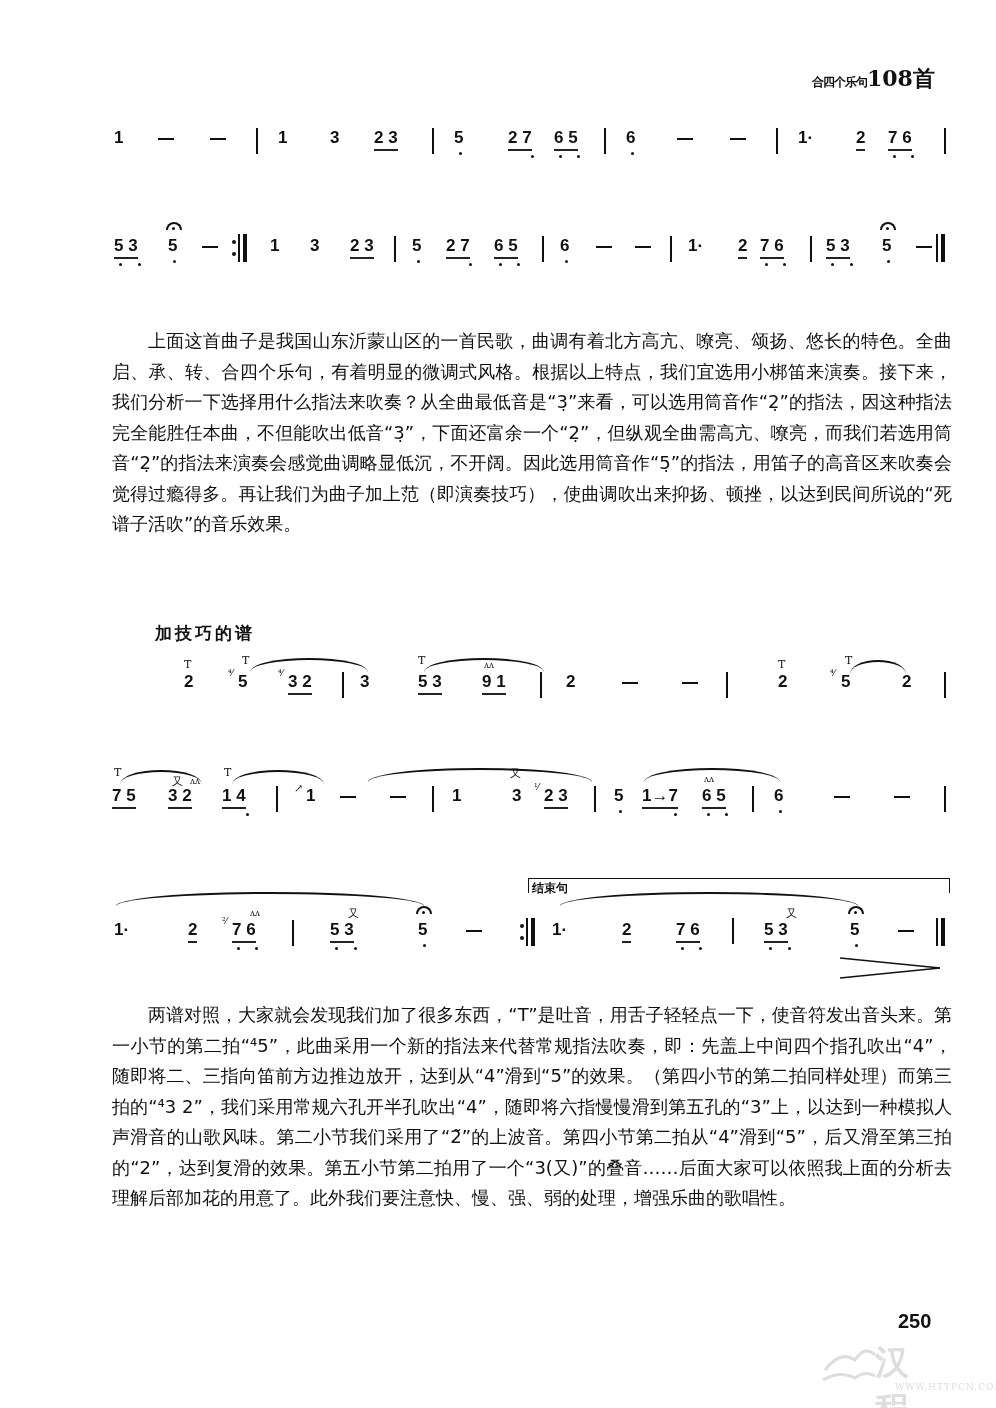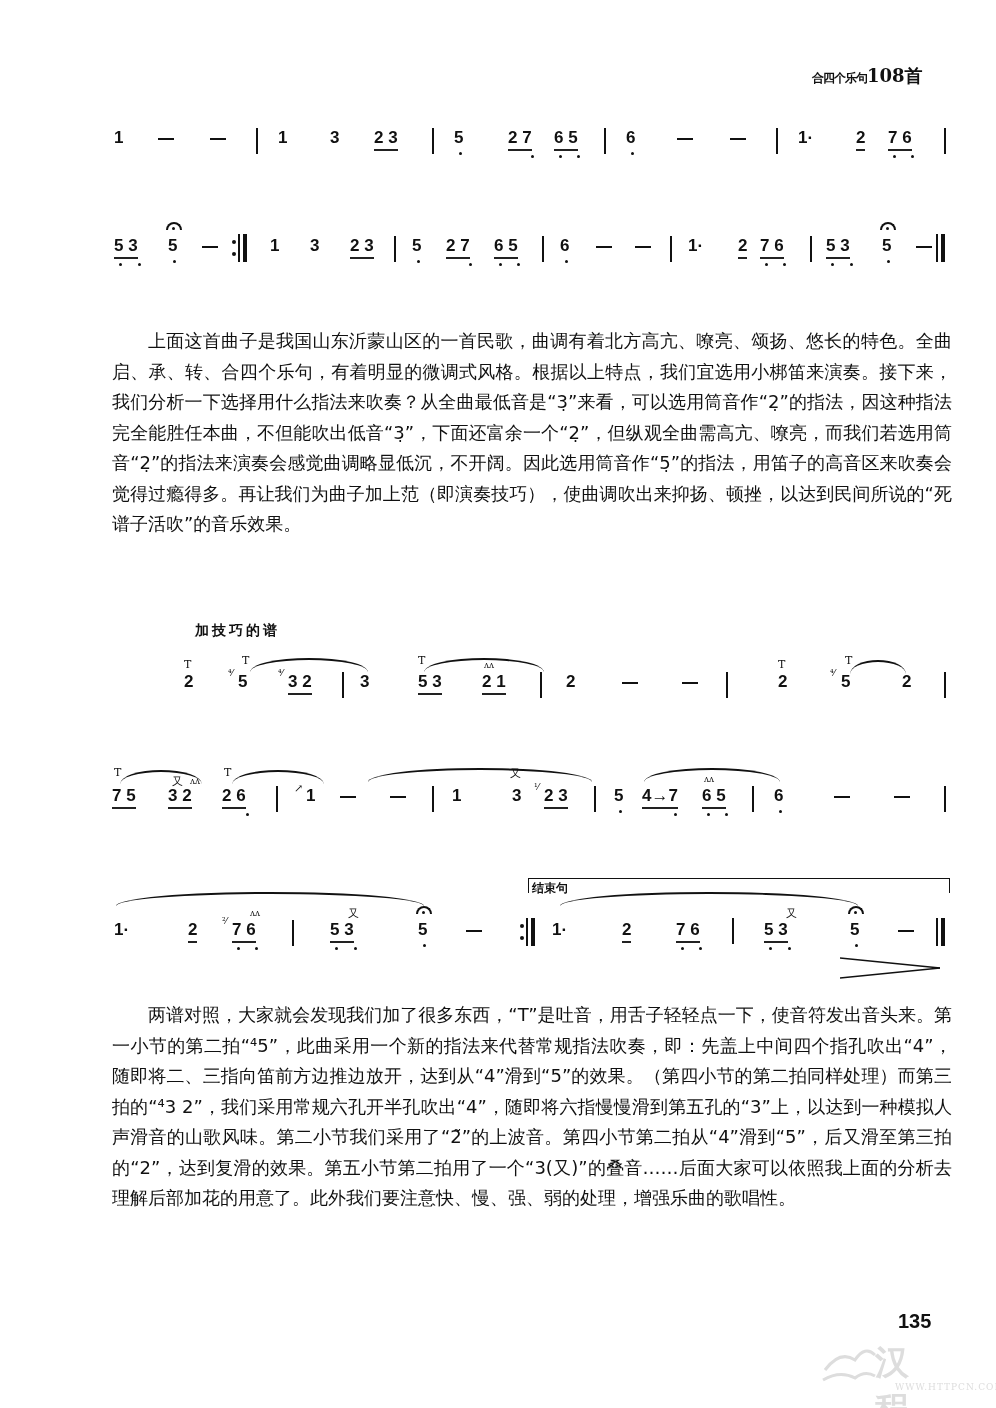--- a/index.html
+++ b/index.html
@@ -1,38 +1,38 @@
 <!DOCTYPE html>
 <html><head>
 <meta charset="utf-8">
 <style>
   html, body { margin:0; padding:0; background:#fff; }
   body { width:996px; height:1408px; position:relative; overflow:hidden; color:#111;
          font-family:"DejaVu Sans", sans-serif; }
   .header { position:absolute; left:812px; top:64px; font-weight:bold; color:#111; }
   .header .small { font-size:12px; letter-spacing:-1px; }
-  .header .big { font-family:"DejaVu Serif", serif; font-size:18px; font-weight:bold; }
+  .header .big { font-family:"DejaVu Serif", serif; font-size:22px; font-weight:bold; }
   .staff { position:absolute; left:110px; width:840px; height:60px; }
   .note { position:absolute; font-family:"Liberation Sans", sans-serif; font-weight:bold;
           font-size:17px; line-height:20px; }
   .ul { border-bottom:2px solid #222; padding-bottom:1px; }
   .dotb { position:absolute; width:3px; height:3px; background:#111; border-radius:50%; }
   .bar { position:absolute; width:2px; height:26px; background:#111; }
   .dbar { position:absolute; width:6px; height:28px; border-left:2px solid #111; }
   .dbar::after { content:""; position:absolute; left:3px; top:0; width:4px; height:28px; background:#111; }
   .rep { position:absolute; width:4px; height:4px; background:#111; border-radius:50%; }
   .dash { position:absolute; width:16px; height:2px; background:#111; }
   .mark { position:absolute; font-family:"DejaVu Serif", serif; font-size:11px; }
   .fermata { position:absolute; width:12px; height:6px; border:2px solid #111; border-bottom:none; border-radius:8px 8px 0 0; }
   .fermata::after { content:""; position:absolute; left:4px; top:3px; width:3px; height:3px; background:#111; border-radius:50%; }
   .slur { position:absolute; border-top:2px solid #111; border-radius:50% 50% 0 0 / 100% 100% 0 0; height:12px; }
   .para { position:absolute; left:112px; width:840px; font-family:"DejaVu Sans", sans-serif;
           font-size:18px; line-height:30.5px; color:#111; }
   .para p { margin:0; text-indent:2em; text-align:justify; }
-  .section-title { position:absolute; left:155px; top:622px; font-size:14px; font-weight:bold; letter-spacing:3px;margin-left:40px; }
+  .section-title { position:absolute; left:155px; top:622px; font-size:17px; font-weight:bold; letter-spacing:3px; }
   .page-number { position:absolute; left:898px; top:1310px; font-family:"Liberation Sans", sans-serif; font-weight:bold; font-size:20px; }
   .watermark { position:absolute; left:820px; top:1340px; color:#ddd; }
   .watermark .wm-cn { font-size:34px; font-weight:bold; letter-spacing:2px; position:absolute; left:55px; top:0; }
   .watermark .wm-url { font-family:"DejaVu Serif", serif; font-size:9px; position:absolute; left:75px; top:42px; letter-spacing:1px; }
   .box-label { position:absolute; font-size:12px; font-weight:bold; }
 </style>
 </head>
 <body>
 
 <div class="header">
@@ -127,21 +127,21 @@
   <span class="mark" style="left:132px;top:-18px;">T</span>
   <span class="slur" style="left:140px;top:-14px;width:118px;"></span>
   <span class="mark" style="left:168px;top:-4px;font-size:9px;">⁴⁄</span>
   <span class="note ul" style="left:178px;">3 2</span>
   <span class="bar" style="left:232px;top:0;"></span>
   <span class="note" style="left:250px;">3</span>
   <span class="mark" style="left:308px;top:-18px;">T</span>
   <span class="slur" style="left:314px;top:-14px;width:120px;"></span>
   <span class="note ul" style="left:308px;">5 3</span>
   <span class="mark" style="left:374px;top:-12px;font-size:9px;">ʌʌ</span>
-  <span class="note ul" style="left:372px;">2 1</span>
+  <span class="note ul" style="left:372px;">9 1</span>
   <span class="bar" style="left:430px;top:0;"></span>
   <span class="note" style="left:456px;">2</span>
   <span class="dash" style="left:512px;top:10px;"></span>
   <span class="dash" style="left:572px;top:10px;"></span>
   <span class="bar" style="left:616px;top:0;"></span>
   <span class="mark" style="left:668px;top:-14px;">T</span>
   <span class="note" style="left:668px;">2</span>
   <span class="mark" style="left:720px;top:-4px;font-size:9px;">⁴⁄</span>
   <span class="mark" style="left:735px;top:-18px;">T</span>
   <span class="note" style="left:731px;">5</span>
@@ -152,42 +152,42 @@
 
 <div class="staff" style="top:786px;">
   <span class="mark" style="left:4px;top:-20px;">T</span>
   <span class="slur" style="left:10px;top:-16px;width:82px;"></span>
   <span class="note ul" style="left:2px;">7 5</span>
   <span class="mark" style="left:62px;top:-12px;">又</span>
   <span class="mark" style="left:80px;top:-10px;font-size:9px;">ʌʌ</span>
   <span class="note ul" style="left:58px;">3 2</span>
   <span class="mark" style="left:114px;top:-20px;">T</span>
   <span class="slur" style="left:122px;top:-16px;width:92px;"></span>
-  <span class="note ul" style="left:112px;">2 6</span>
+  <span class="note ul" style="left:112px;">1 4</span>
     <span class="dotb" style="left:136px;top:27px;"></span>
   <span class="bar" style="left:166px;top:0;"></span>
   <span class="mark" style="left:184px;top:-4px;">↗</span>
   <span class="note" style="left:196px;">1</span>
   <span class="dash" style="left:230px;top:10px;"></span>
   <span class="dash" style="left:280px;top:10px;"></span>
   <span class="bar" style="left:322px;top:0;"></span>
   <span class="slur" style="left:262px;top:-18px;width:224px;left:258px;"></span>
   <span class="note" style="left:248px;left:252px;"></span>
   <span class="note" style="left:250px;"></span>
   <span class="note" style="left:252px;"></span>
   <span class="note" style="left:342px;">1</span>
   <span class="mark" style="left:400px;top:-20px;">又</span>
   <span class="note" style="left:402px;">3</span>
   <span class="mark" style="left:424px;top:-4px;font-size:9px;">¹⁄</span>
   <span class="note ul" style="left:434px;">2 3</span>
   <span class="bar" style="left:484px;top:0;"></span>
   <span class="note" style="left:504px;">5</span>
     <span class="dotb" style="left:509px;top:24px;"></span>
   <span class="slur" style="left:534px;top:-18px;width:136px;"></span>
-  <span class="note ul" style="left:532px;">4→7</span>
+  <span class="note ul" style="left:532px;">1→7</span>
     <span class="dotb" style="left:564px;top:27px;"></span>
   <span class="mark" style="left:594px;top:-12px;font-size:9px;">ʌʌ</span>
   <span class="note ul" style="left:592px;">6 5</span>
     <span class="dotb" style="left:597px;top:27px;"></span>
     <span class="dotb" style="left:615px;top:27px;"></span>
   <span class="bar" style="left:642px;top:0;"></span>
   <span class="note" style="left:664px;">6</span>
     <span class="dotb" style="left:669px;top:24px;"></span>
   <span class="dash" style="left:724px;top:10px;"></span>
   <span class="dash" style="left:784px;top:10px;"></span>
@@ -238,21 +238,21 @@
   <svg style="position:absolute;left:730px;top:36px;" width="104" height="24">
     <line x1="0" y1="2" x2="100" y2="12" stroke="#111" stroke-width="1.5"></line>
     <line x1="0" y1="22" x2="100" y2="12" stroke="#111" stroke-width="1.5"></line>
   </svg>
 </div>
 
 <div class="para" style="top:1000px;">
   <p>两谱对照，大家就会发现我们加了很多东西，“T”是吐音，用舌子轻轻点一下，使音符发出音头来。第一小节的第二拍“⁴5”，此曲采用一个新的指法来代替常规指法吹奏，即：先盖上中间四个指孔吹出“4”，随即将二、三指向笛前方边推边放开，达到从“4”滑到“5”的效果。（第四小节的第二拍同样处理）而第三拍的“⁴3 2”，我们采用常规六孔开半孔吹出“4”，随即将六指慢慢滑到第五孔的“3”上，以达到一种模拟人声滑音的山歌风味。第二小节我们采用了“2̃”的上波音。第四小节第二拍从“4”滑到“5”，后又滑至第三拍的“2”，达到复滑的效果。第五小节第二拍用了一个“3(又)”的叠音……后面大家可以依照我上面的分析去理解后部加花的用意了。此外我们要注意快、慢、强、弱的处理，增强乐曲的歌唱性。</p>
 </div>
 
-<div class="page-number">135</div>
+<div class="page-number">250</div>
 
 <div class="watermark">
   <svg width="56" height="50" style="position:absolute;left:0;top:0;">
     <path d="M5 30 Q20 10 35 20 Q45 5 55 15" stroke="#ddd" stroke-width="3" fill="none"></path>
     <path d="M3 40 Q20 30 35 38 Q45 30 55 36" stroke="#ddd" stroke-width="3" fill="none"></path>
   </svg>
   <span class="wm-cn">汉程网</span>
   <span class="wm-url">WWW.HTTPCN.COM</span>
 </div>
 

